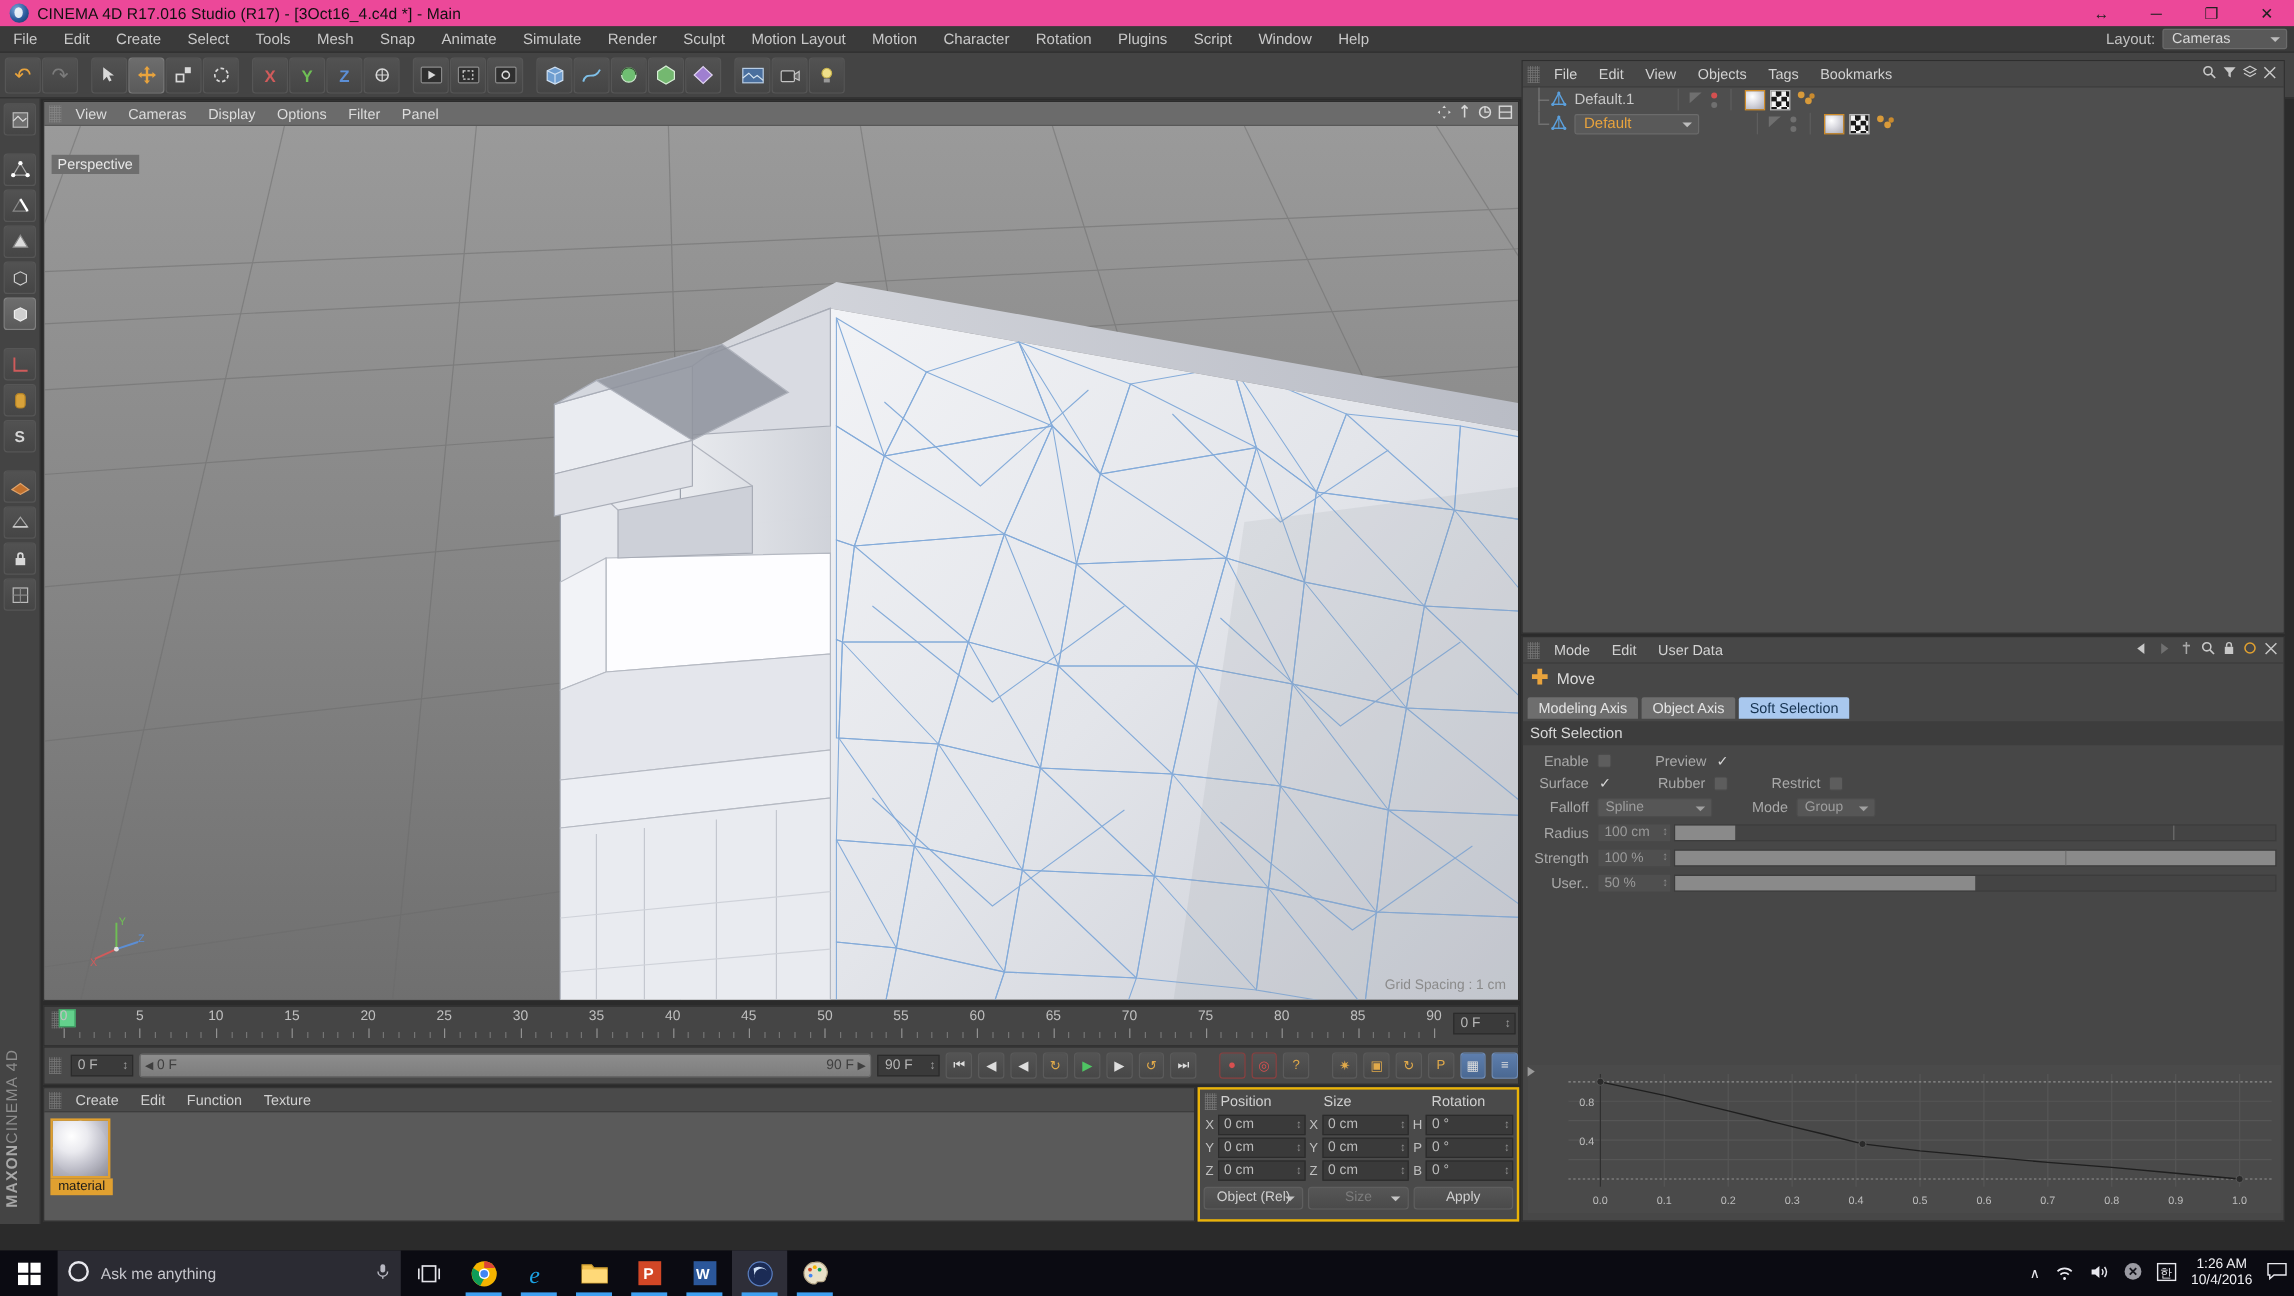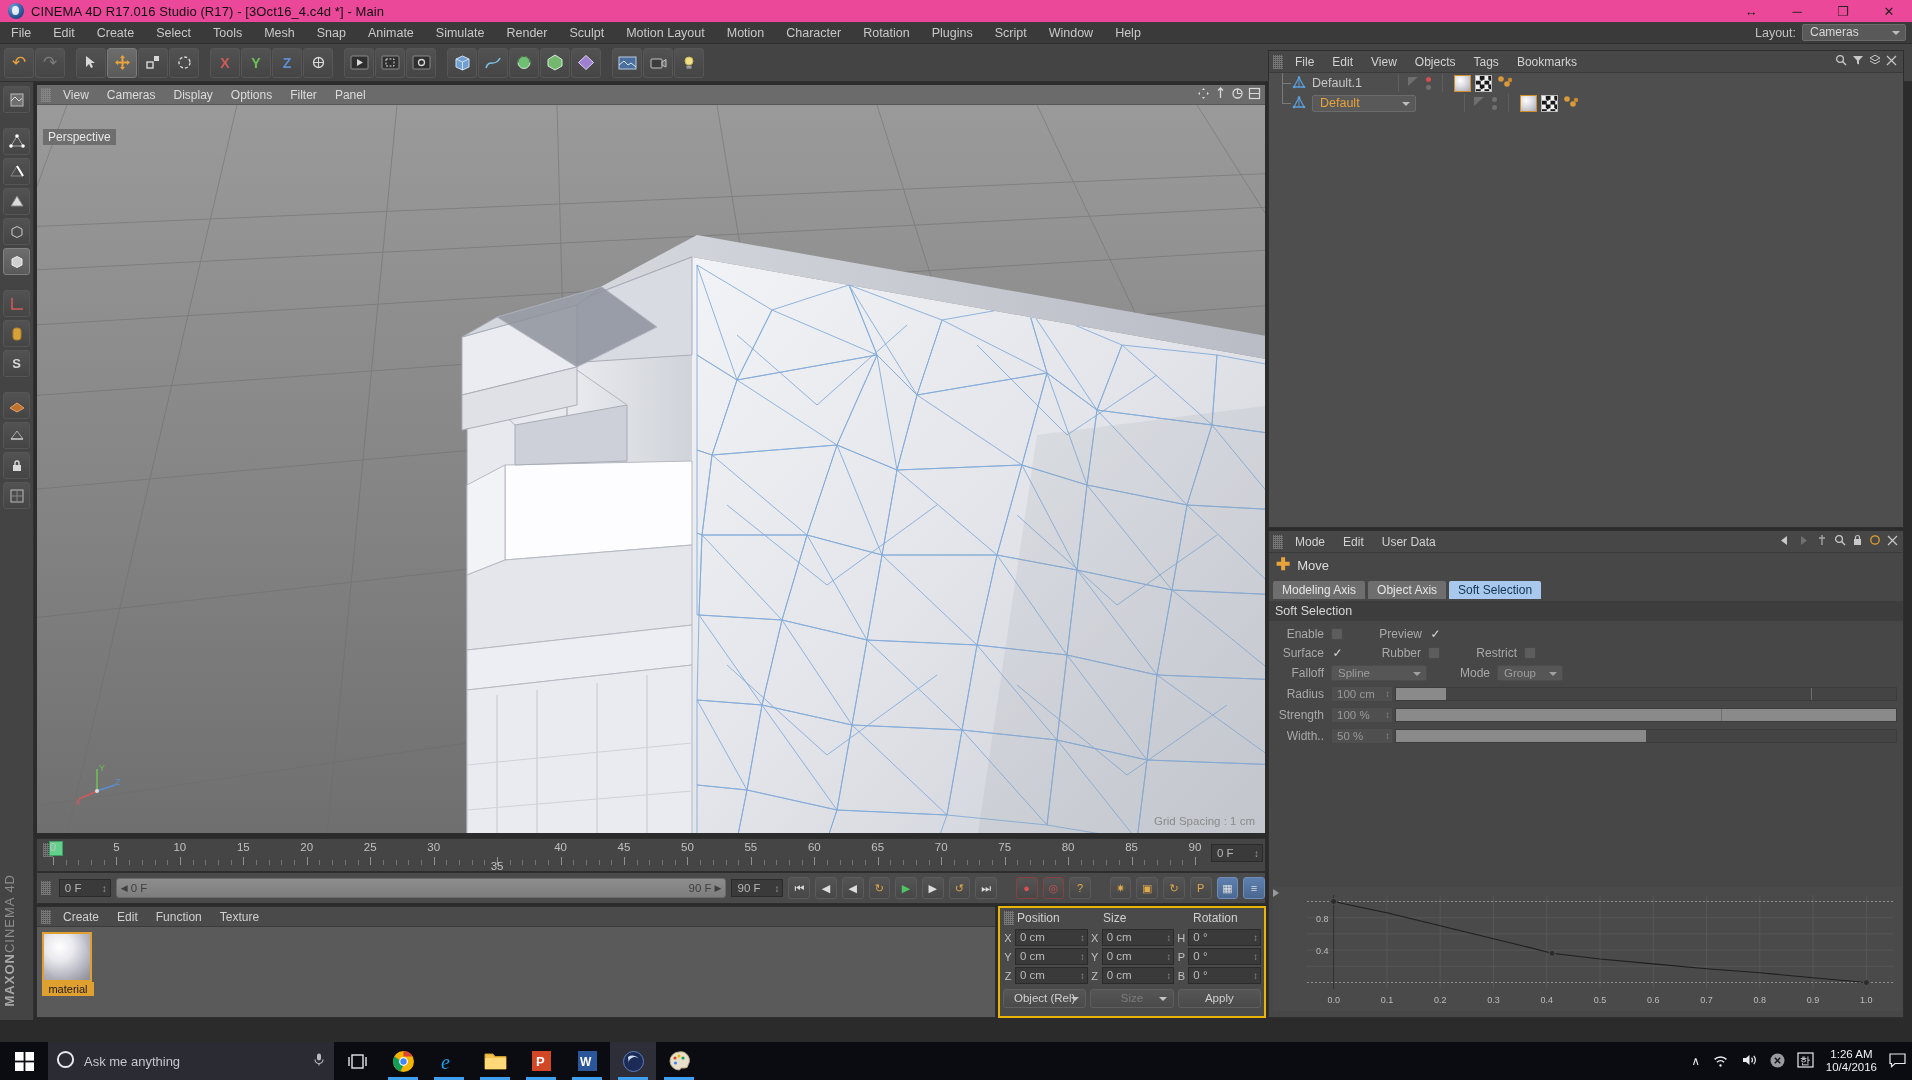--- a/index.html
+++ b/index.html
@@ -699,21 +699,21 @@
         <div class="tl-tick" style="left: 1118.62px; height: 5px; opacity: 0.55;"></div>
         <div class="tl-tick" style="left: 1131.31px; height: 5px; opacity: 0.55;"></div>
         <div class="tl-tick" style="left: 1144px; height: 8px; opacity: 0.9;"></div>
         <div class="tl-lbl" style="left: 2px;">0</div>
         <div class="tl-lbl" style="left: 65.4444px;">5</div>
         <div class="tl-lbl" style="left: 128.889px;">10</div>
         <div class="tl-lbl" style="left: 192.333px;">15</div>
         <div class="tl-lbl" style="left: 255.778px;">20</div>
         <div class="tl-lbl" style="left: 319.222px;">25</div>
         <div class="tl-lbl" style="left: 382.667px;">30</div>
-        <div class="tl-lbl" style="left: 446.111px; margin-top: 19px;">35</div>
+        <div class="tl-lbl" style="left: 446.111px;">35</div>
         <div class="tl-lbl" style="left: 509.556px;">40</div>
         <div class="tl-lbl" style="left: 573px;">45</div>
         <div class="tl-lbl" style="left: 636.444px;">50</div>
         <div class="tl-lbl" style="left: 699.889px;">55</div>
         <div class="tl-lbl" style="left: 763.333px;">60</div>
         <div class="tl-lbl" style="left: 826.778px;">65</div>
         <div class="tl-lbl" style="left: 890.222px;">70</div>
         <div class="tl-lbl" style="left: 953.667px;">75</div>
         <div class="tl-lbl" style="left: 1017.11px;">80</div>
         <div class="tl-lbl" style="left: 1080.56px;">85</div>
@@ -988,21 +988,21 @@
       </div>
       <div class="arow" style="height:21px;">
         <span class="alab">Strength</span>
         <span class="aspin">100 %</span>
         <span class="slidetrack">
           <i class="slidefill" id="strfill" style="width: 100%;"></i>
             <i class="slidenotch" style="left:65%;"></i>
         </span>
       </div>
       <div class="arow" style="height:21px;">
-        <span class="alab">Width..</span>
+        <span class="alab">User..</span>
         <span class="aspin">50 %</span>
         <span class="slidetrack">
           <i class="slidefill" id="widfill" style="width: 50%;"></i>
         </span>
       </div>
     </div>
 
     <div class="graphwrap">
       <span class="gtri"></span>
       <svg id="splinesvg" width="628" height="124" viewBox="0 0 628 124" style="display:block;">

